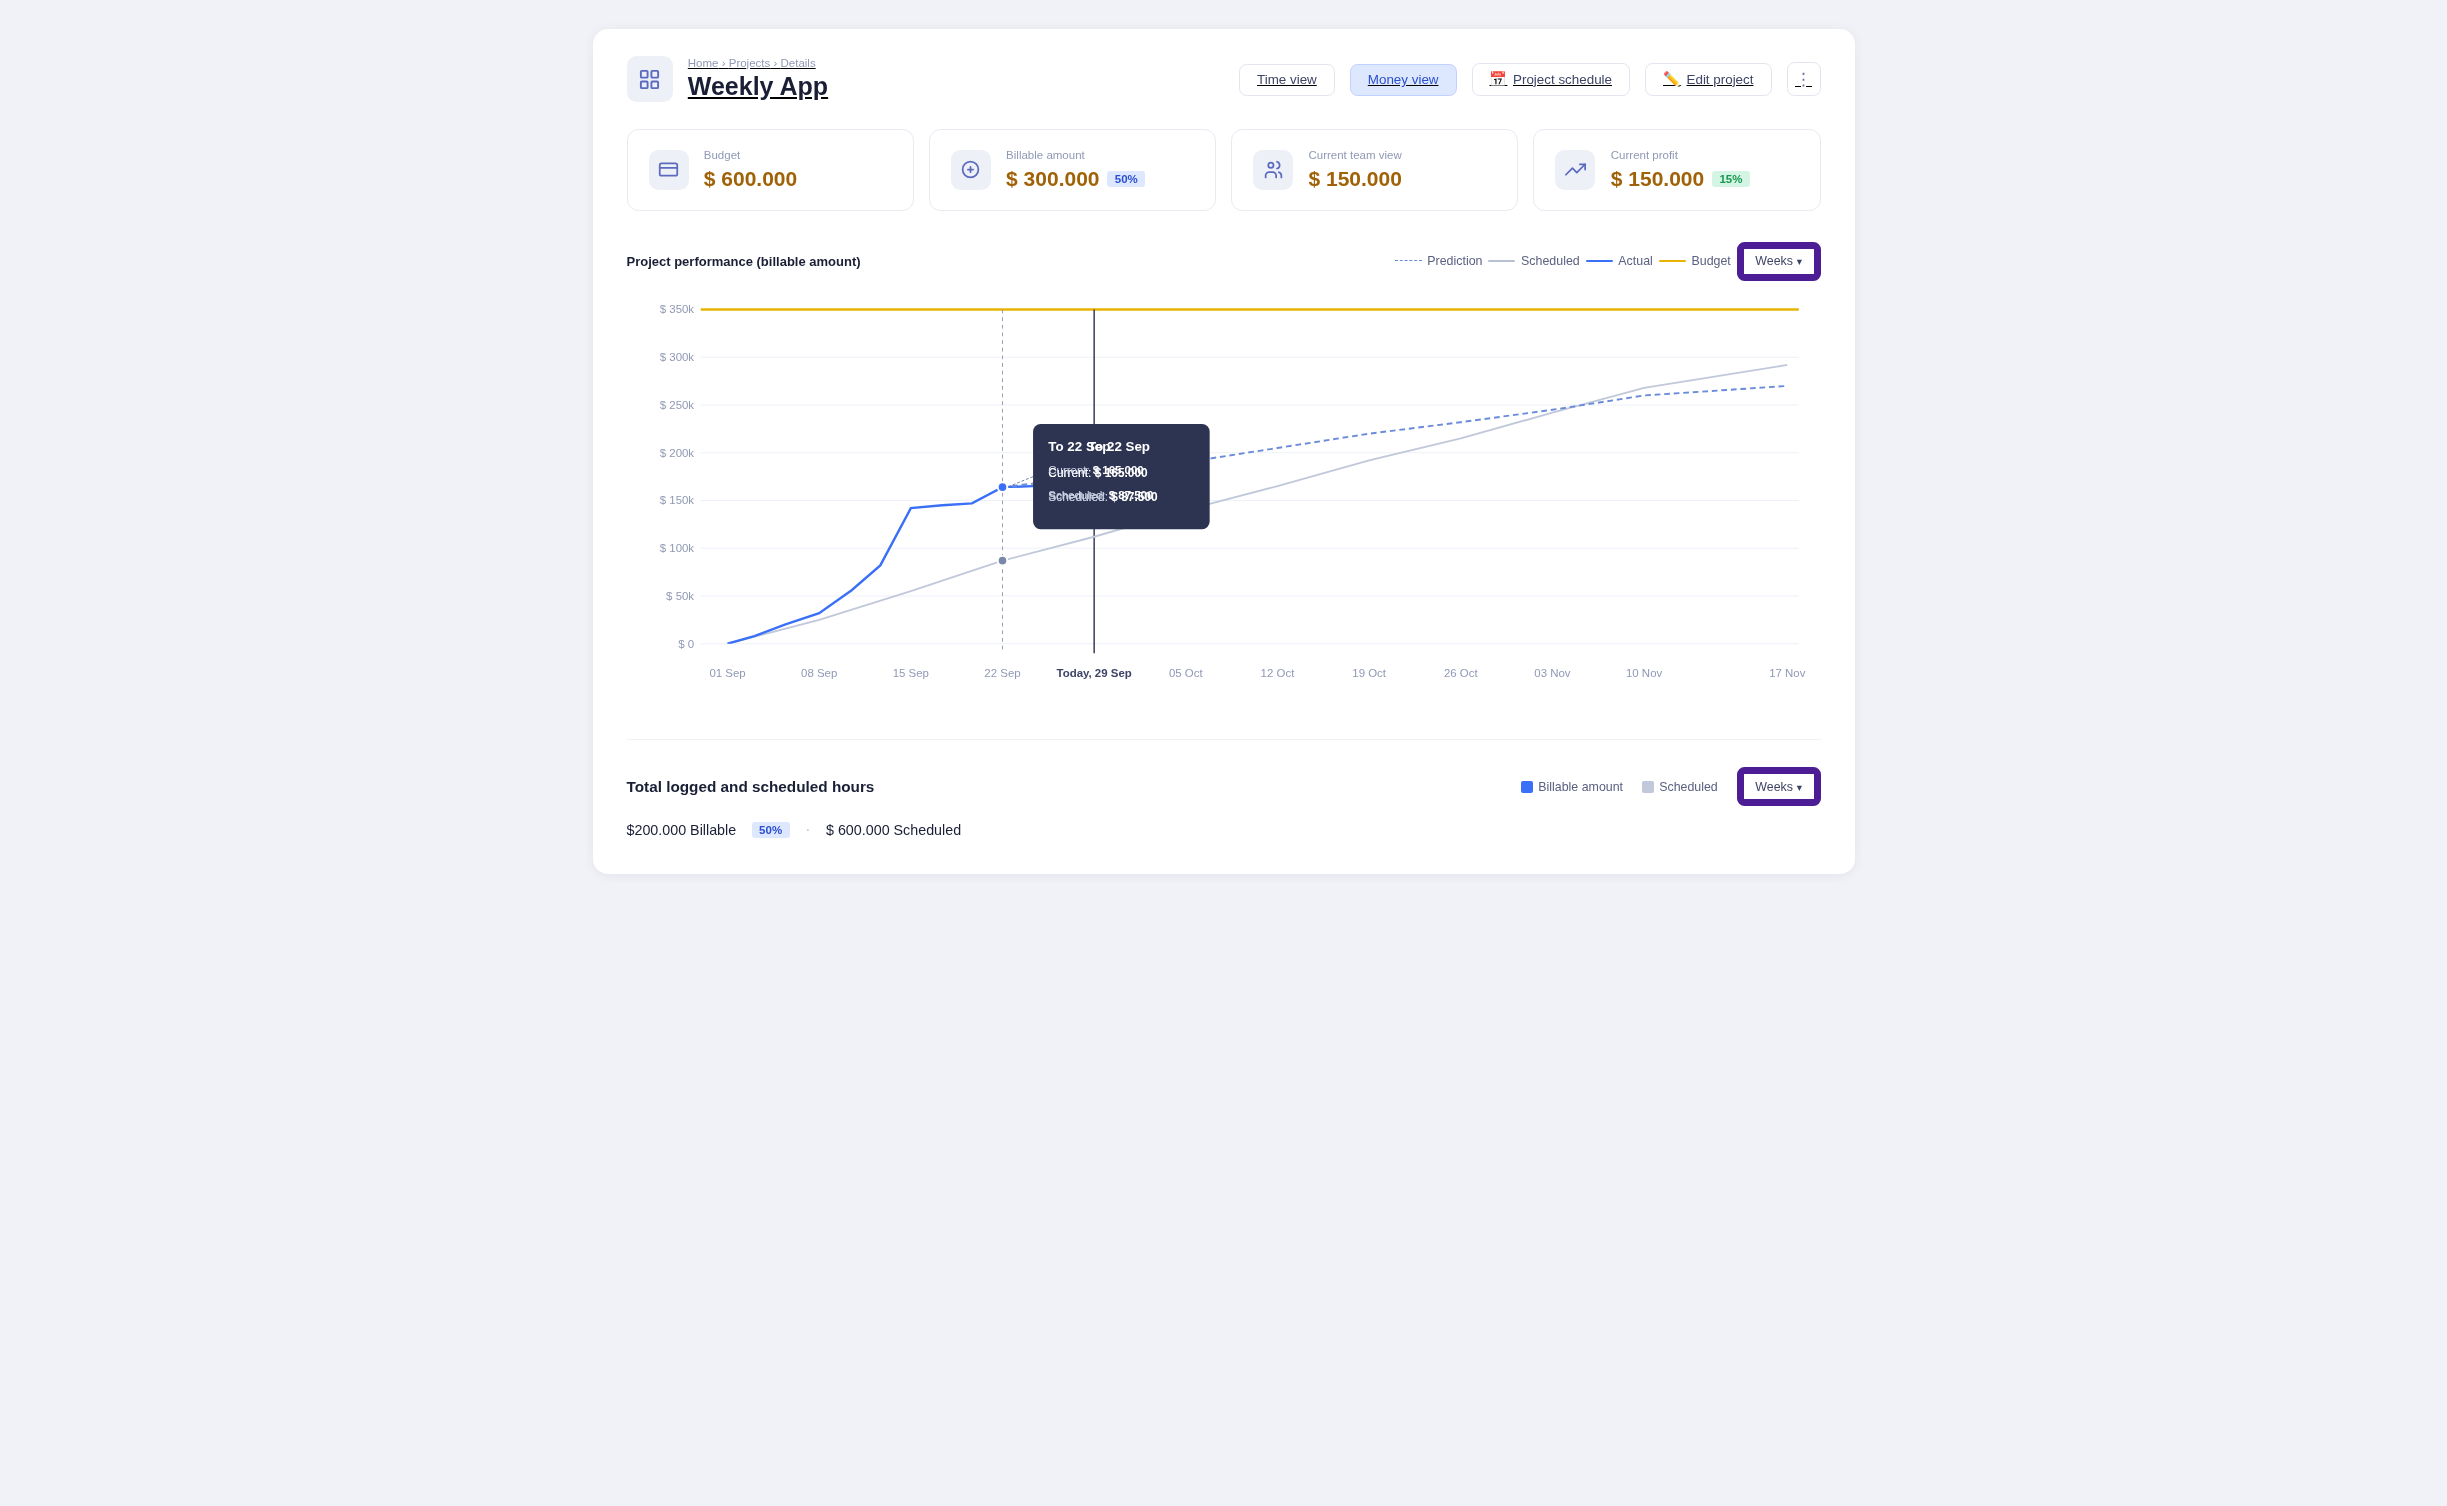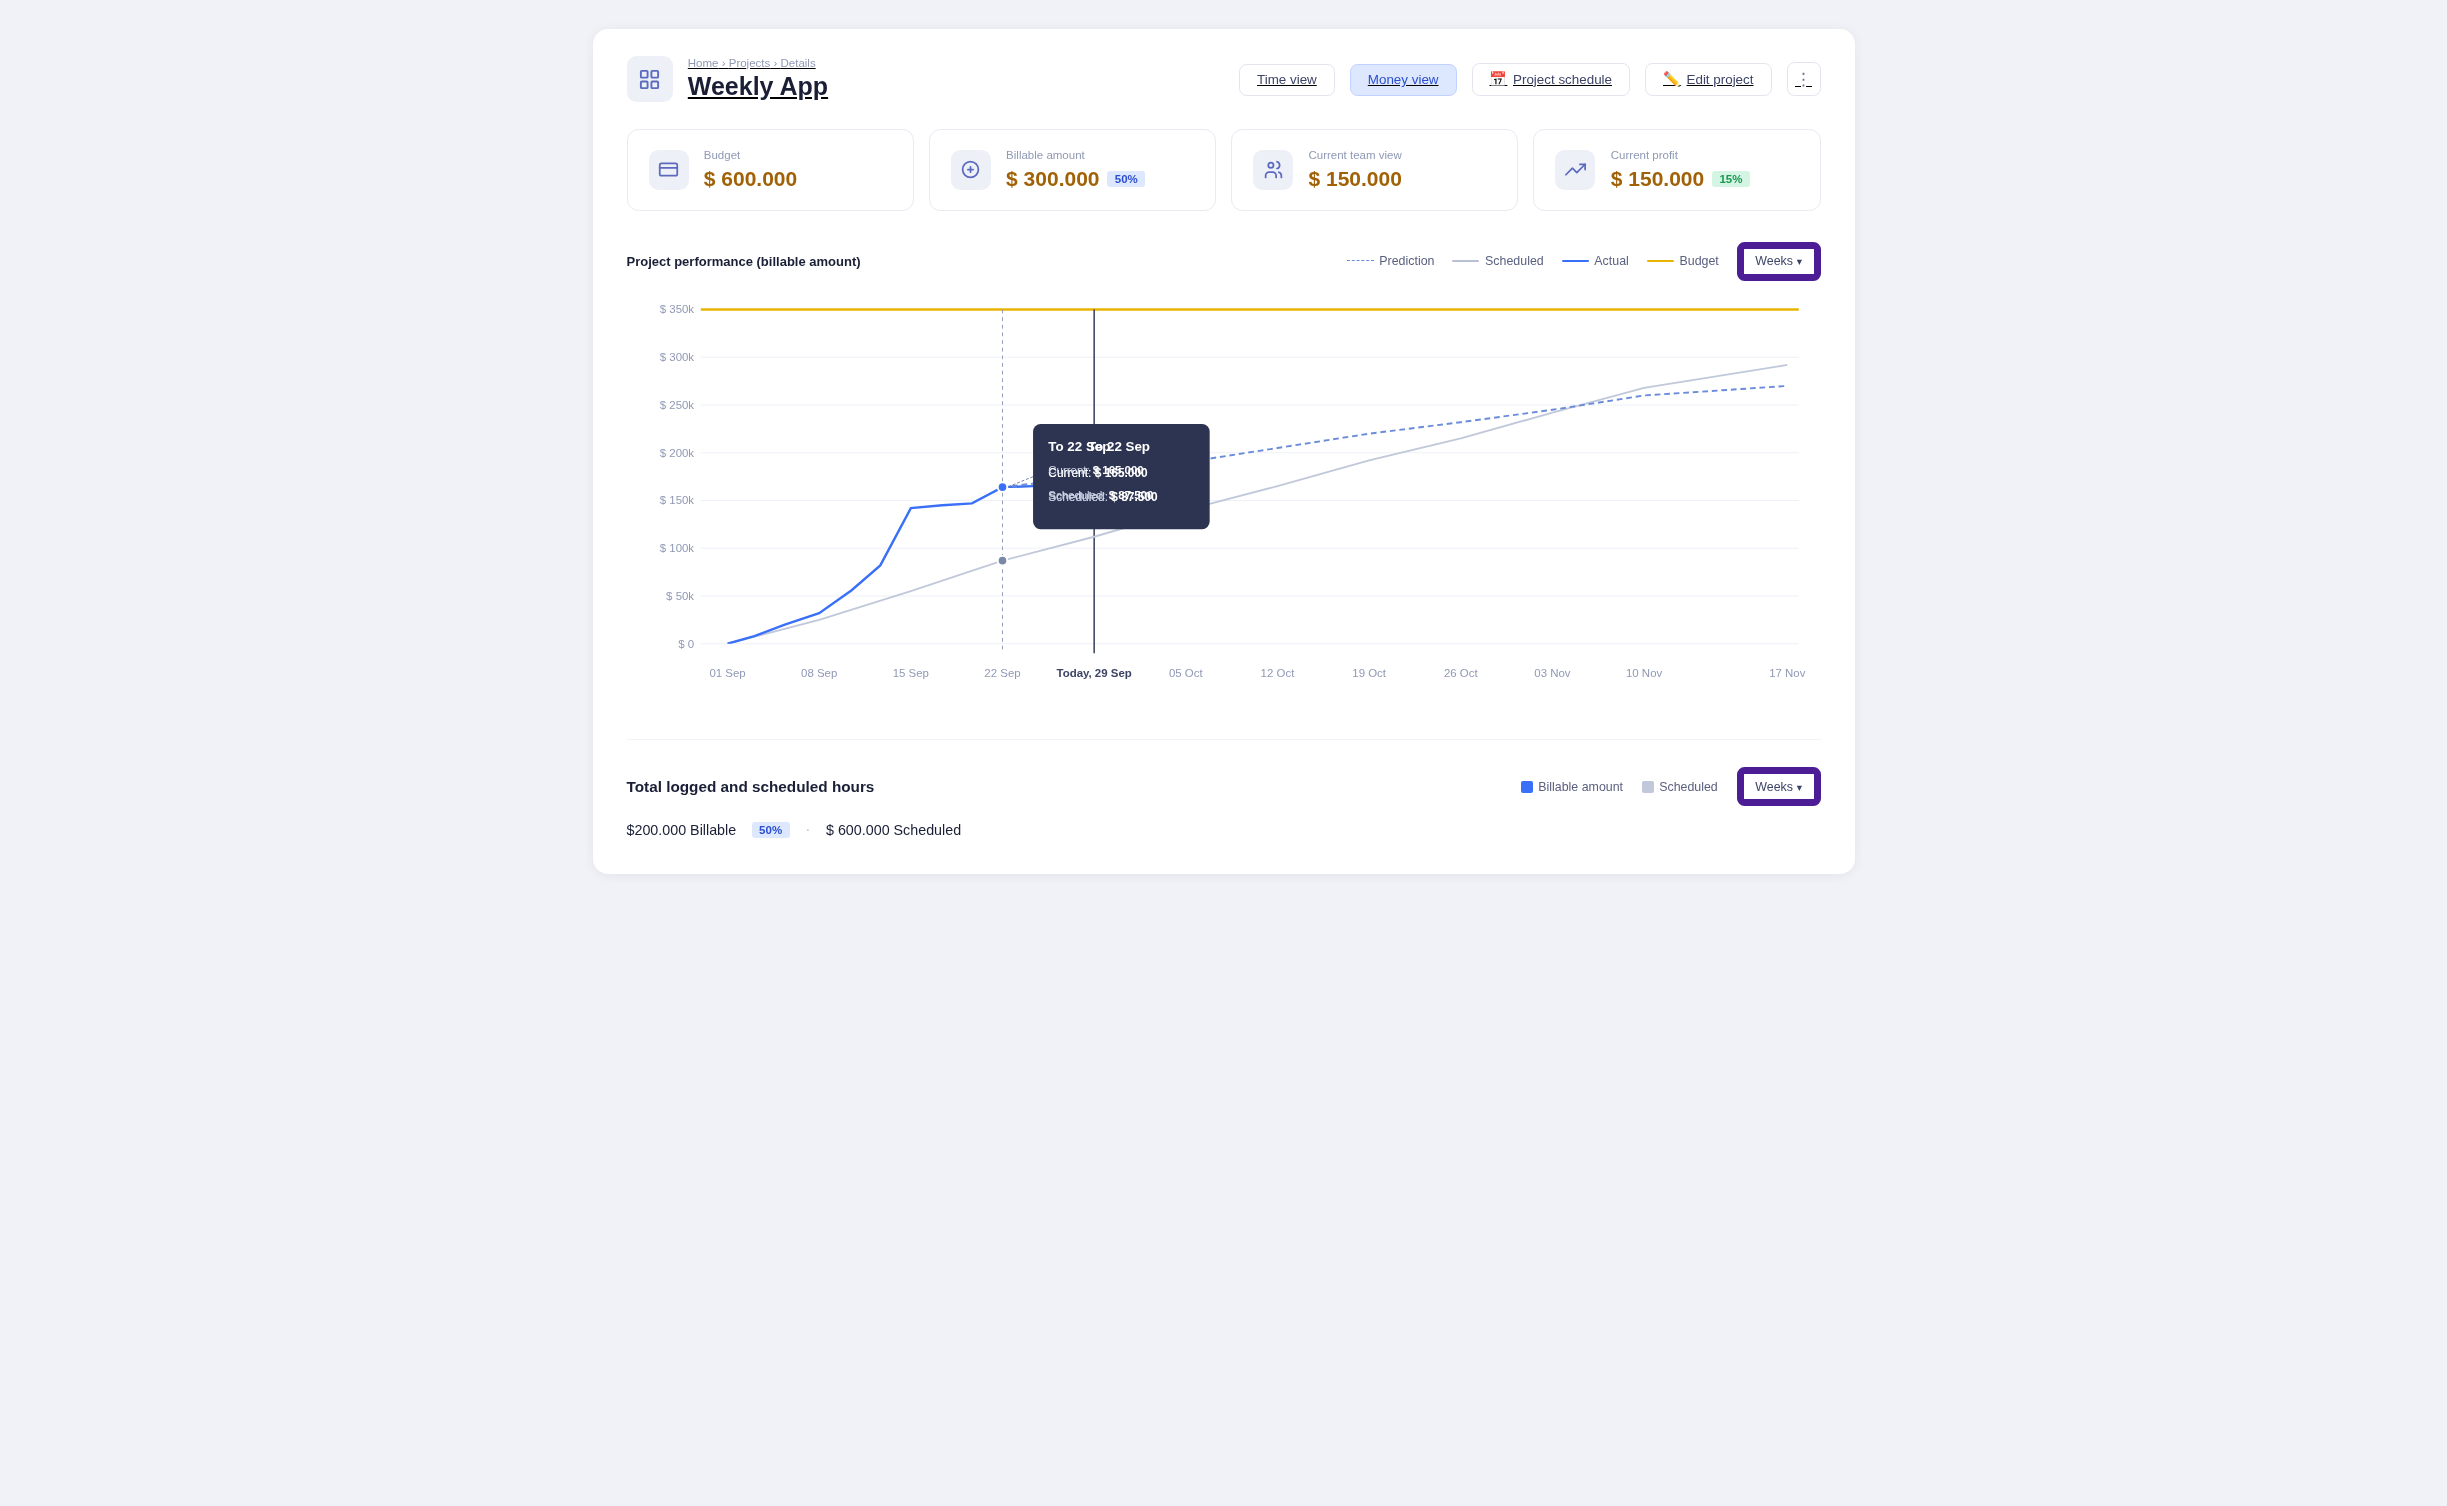--- a/index.html
+++ b/index.html
@@ -150,21 +150,21 @@
       margin-bottom: 19px;
     }
     .chart-title {
       font-size: 13px;
       font-weight: 700;
       color: #1a1f36;
     }
     .chart-legend {
       display: flex;
       align-items: center;
-      gap: 18px;
+      gap: 6px;
     }
     .legend-item {
       display: flex;
       align-items: center;
       gap: 5.7px;
       font-size: 12.4px;
       color: #5a6080;
       font-weight: 500;
     }
     .legend-line {

